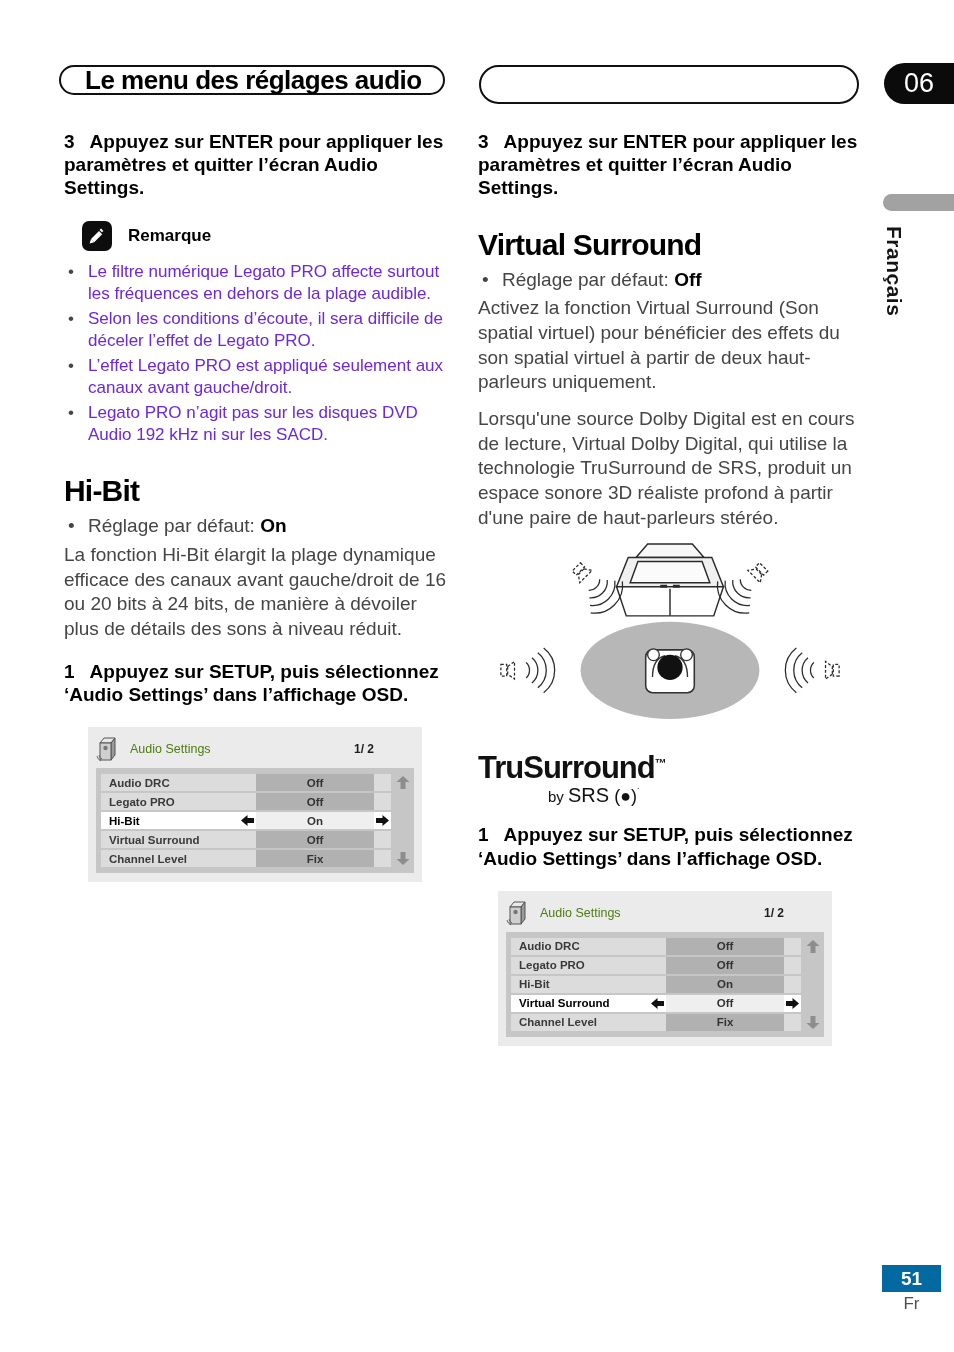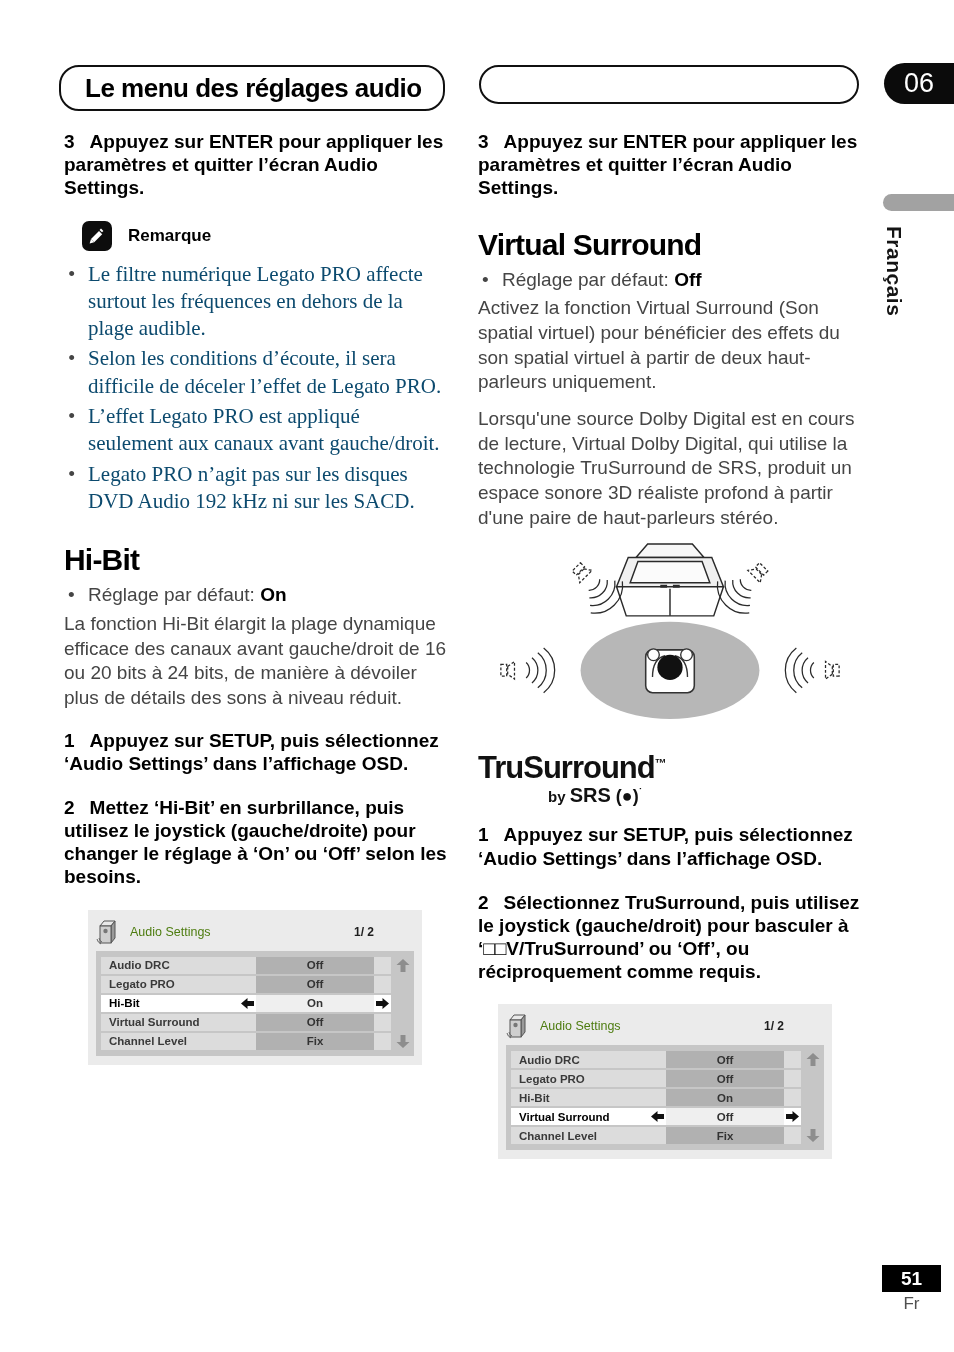--- a/index.html
+++ b/index.html
@@ -2,21 +2,21 @@
 <html><head>
 <meta charset="utf-8">
 <style>
   html,body { margin:0; padding:0; }
   body {
     width:954px; height:1352px; position:relative; background:#fff;
     font-family:"Liberation Sans", sans-serif; color:#000; overflow:hidden;
   }
   
   .title-box {
-    position:absolute; left:59px; top:65px; width:386px; height:46px;
+    position:absolute; left:59px; top:65px; width:386px; height:30px;
     border:2px solid #101010; border-radius:20px; box-sizing:border-box;
     display:flex; align-items:center; padding-left:24px;
   }
   .title-box span { font-size:26px; font-weight:bold; letter-spacing:-0.5px; }
   .empty-box {
     position:absolute; left:479px; top:65px; width:380px; height:39px;
     border:2px solid #101010; border-radius:20px; box-sizing:border-box;
   }
   .chapter-badge {
     position:absolute; left:884px; top:63px; width:70px; height:41px;
@@ -25,39 +25,39 @@
     font-size:27px; font-weight:normal;
   }
   
   .gray-pill { position:absolute; left:883px; top:194px; width:71px; height:17px; background:#a2a2a2; border-radius:9px 0 0 9px; }
   .vlang {
     position:absolute; left:882px; top:226px; writing-mode:vertical-rl;
     font-size:21px; font-weight:bold; color:#141414; letter-spacing:0.5px;
   }
   
   .page-badge {
-    position:absolute; left:882px; top:1265px; width:59px; height:27px; background:#000000;
+    position:absolute; left:882px; top:1265px; width:59px; height:27px; background:#0369a1;
     color:#fff; font-weight:bold; font-size:19px; display:flex; align-items:center; justify-content:center;
   }
   .page-lang { position:absolute; left:882px; top:1294px; width:59px; text-align:center; color:#4f4f4f; font-size:17px; }
   
   .col { position:absolute; top:130px; width:383px; }
   .col-left { left:64px; }
   .col-right { left:478px; }
   .step { font-size:19px; font-weight:bold; line-height:1.22; margin:0 0 21px; color:#000; }
   .step .stepnum { margin-right:15px; }
   .mt { margin-top:18px; }
   .body-p { font-size:19px; line-height:1.3; color:#454545; margin:2px 0 12px; }
   h2 { font-size:30px; font-weight:bold; margin:28px 0 6px; letter-spacing:-0.8px; }
   
   .note-head { display:flex; align-items:center; margin:8px 0 10px 18px; }
   .note-icon { width:30px; height:30px; background:#0d0d0d; border-radius:7px; display:flex; align-items:center; justify-content:center; }
   .note-title { font-size:17px; font-weight:bold; margin-left:16px; }
   ul.blist { list-style:none; margin:0; padding:0; }
-  ul.blist li { position:relative; padding-left:24px; margin-bottom:3px; font-size:21px; line-height:1.3; color:#0c4a6e;font-family:Liberation Serif, serif; }
+  ul.blist li { position:relative; padding-left:24px; margin-bottom:3px; font-size:17px; line-height:1.3; color:#6d28d9; }
   ul.blist li::before { content:"•"; position:absolute; left:4px; color:#454545; }
   .default-bullet { position:relative; padding-left:24px; font-size:19px; line-height:1.3; color:#454545; margin:0 0 4px; }
   .default-bullet::before { content:"•"; position:absolute; left:4px; }
   .default-bullet b { color:#000; }
   
   .osd { background:#ebebeb; width:334px; box-sizing:border-box; padding:9px 8px; margin-top:10px; }
   .osd-1 { margin-left:24px; }
   .osd-2 { margin-left:20px; }
   .osd-head { display:flex; align-items:center; height:26px; margin-bottom:6px; }
   .osd-title { font-size:12.5px; font-weight:normal; color:#4d7c0f; margin-left:12px; }
@@ -70,21 +70,21 @@
   .orow .val { width:118px; background:#b1b1b1; font-size:11.5px; font-weight:bold; color:#333; display:flex; align-items:center; justify-content:center; }
   .orow.selected { background:#fff; }
   .orow.selected .lbl { color:#000; }
   .orow.selected .val { background:#efefef; }
   .scrollcol { width:15px; display:flex; flex-direction:column; justify-content:space-between; align-items:center; padding:2px 0; }
   
   .illus { display:block; margin:12px auto 0; }
   .logo { text-align:left; margin:2px 0 16px; color:#111; }
   .logo-main { font-size:31px; font-weight:bold; letter-spacing:-1px; line-height:1; }
   .logo-main sup { font-size:12px; }
-  .logo-sub { font-size:15px; font-weight:bold; margin-top:1px; padding-left:70px; }
+  .logo-sub { font-size:15px; font-weight:normal; margin-top:1px; padding-left:70px; }
   .logo-sub .brand { font-size:20px; }
   .logo-sub .mark { font-size:18px; }
   .logo-sub sup { font-size:10px; }
 </style>
 </head>
 <body>
 
 <div class="title-box">
   <span>Le menu des réglages audio</span>
 </div>
@@ -116,21 +116,20 @@
     <li>Selon les conditions d’écoute, il sera difficile de déceler l’effet de Legato PRO.</li>
     <li>L’effet Legato PRO est appliqué seulement aux canaux avant gauche/droit.</li>
     <li>Legato PRO n’agit pas sur les disques DVD Audio 192 kHz ni sur les SACD.</li>
   </ul>
 
   <h2>Hi-Bit</h2>
   <div class="default-bullet"><span>Réglage par défaut: </span><b>On</b></div>
   <p class="body-p">La fonction Hi-Bit élargit la plage dynamique efficace des canaux avant gauche/droit de 16 ou 20 bits à 24 bits, de manière à dévoiler plus de détails des sons à niveau réduit.</p>
 
   <p class="step mt"><span class="stepnum">1</span><span>Appuyez sur SETUP, puis sélectionnez ‘Audio Settings’ dans l’affichage OSD.</span></p>
-  <p class="step"><span class="stepnum">2</span><span>Mettez ‘Hi-Bit’ en surbrillance, puis utilisez le joystick (gauche/droite) pour changer le réglage à ‘On’ ou ‘Off’ selon les besoins.</span></p>
 
   <div class="osd osd-1">
     <div class="osd-head">
       <svg width="22" height="26" viewBox="0 0 22 26">
         <polygon points="4,7 8,2 19,2 15,7" fill="#e9e9e9" stroke="#555" stroke-width="1"></polygon>
         <polygon points="15,7 19,2 19,19 15,24" fill="#9a9a9a" stroke="#555" stroke-width="1"></polygon>
         <rect x="4" y="7" width="11" height="17" fill="#cfcfcf" stroke="#555" stroke-width="1"></rect>
         <circle cx="9.5" cy="12" r="2.2" fill="#777"></circle>
         <path d="M3,19 A5,5 0 0 0 6,23" fill="none" stroke="#666" stroke-width="1"></path>
         <path d="M1,20 A7,7 0 0 0 5,25" fill="none" stroke="#666" stroke-width="1"></path>
@@ -257,21 +256,20 @@
       <circle cx="25" cy="24" r="13" fill="#111"></circle>
     </g>
   </svg>
 
   <div class="logo">
     <div class="logo-main"><span>TruSurround</span><sup>™</sup></div>
     <div class="logo-sub"><span>by </span><span class="brand">SRS</span><span class="mark"> (●)</span><sup>˙</sup></div>
   </div>
 
   <p class="step"><span class="stepnum">1</span><span>Appuyez sur SETUP, puis sélectionnez ‘Audio Settings’ dans l’affichage OSD.</span></p>
-  <p class="step"><span class="stepnum">2</span><span>Sélectionnez TruSurround, puis utilisez le joystick (gauche/droit) pour basculer à ‘□□V/TruSurround’ ou ‘Off’, ou réciproquement comme requis.</span></p>
 
   <div class="osd osd-2">
     <div class="osd-head">
       <svg width="22" height="26" viewBox="0 0 22 26">
         <polygon points="4,7 8,2 19,2 15,7" fill="#e9e9e9" stroke="#555" stroke-width="1"></polygon>
         <polygon points="15,7 19,2 19,19 15,24" fill="#9a9a9a" stroke="#555" stroke-width="1"></polygon>
         <rect x="4" y="7" width="11" height="17" fill="#cfcfcf" stroke="#555" stroke-width="1"></rect>
         <circle cx="9.5" cy="12" r="2.2" fill="#777"></circle>
         <path d="M3,19 A5,5 0 0 0 6,23" fill="none" stroke="#666" stroke-width="1"></path>
         <path d="M1,20 A7,7 0 0 0 5,25" fill="none" stroke="#666" stroke-width="1"></path>

